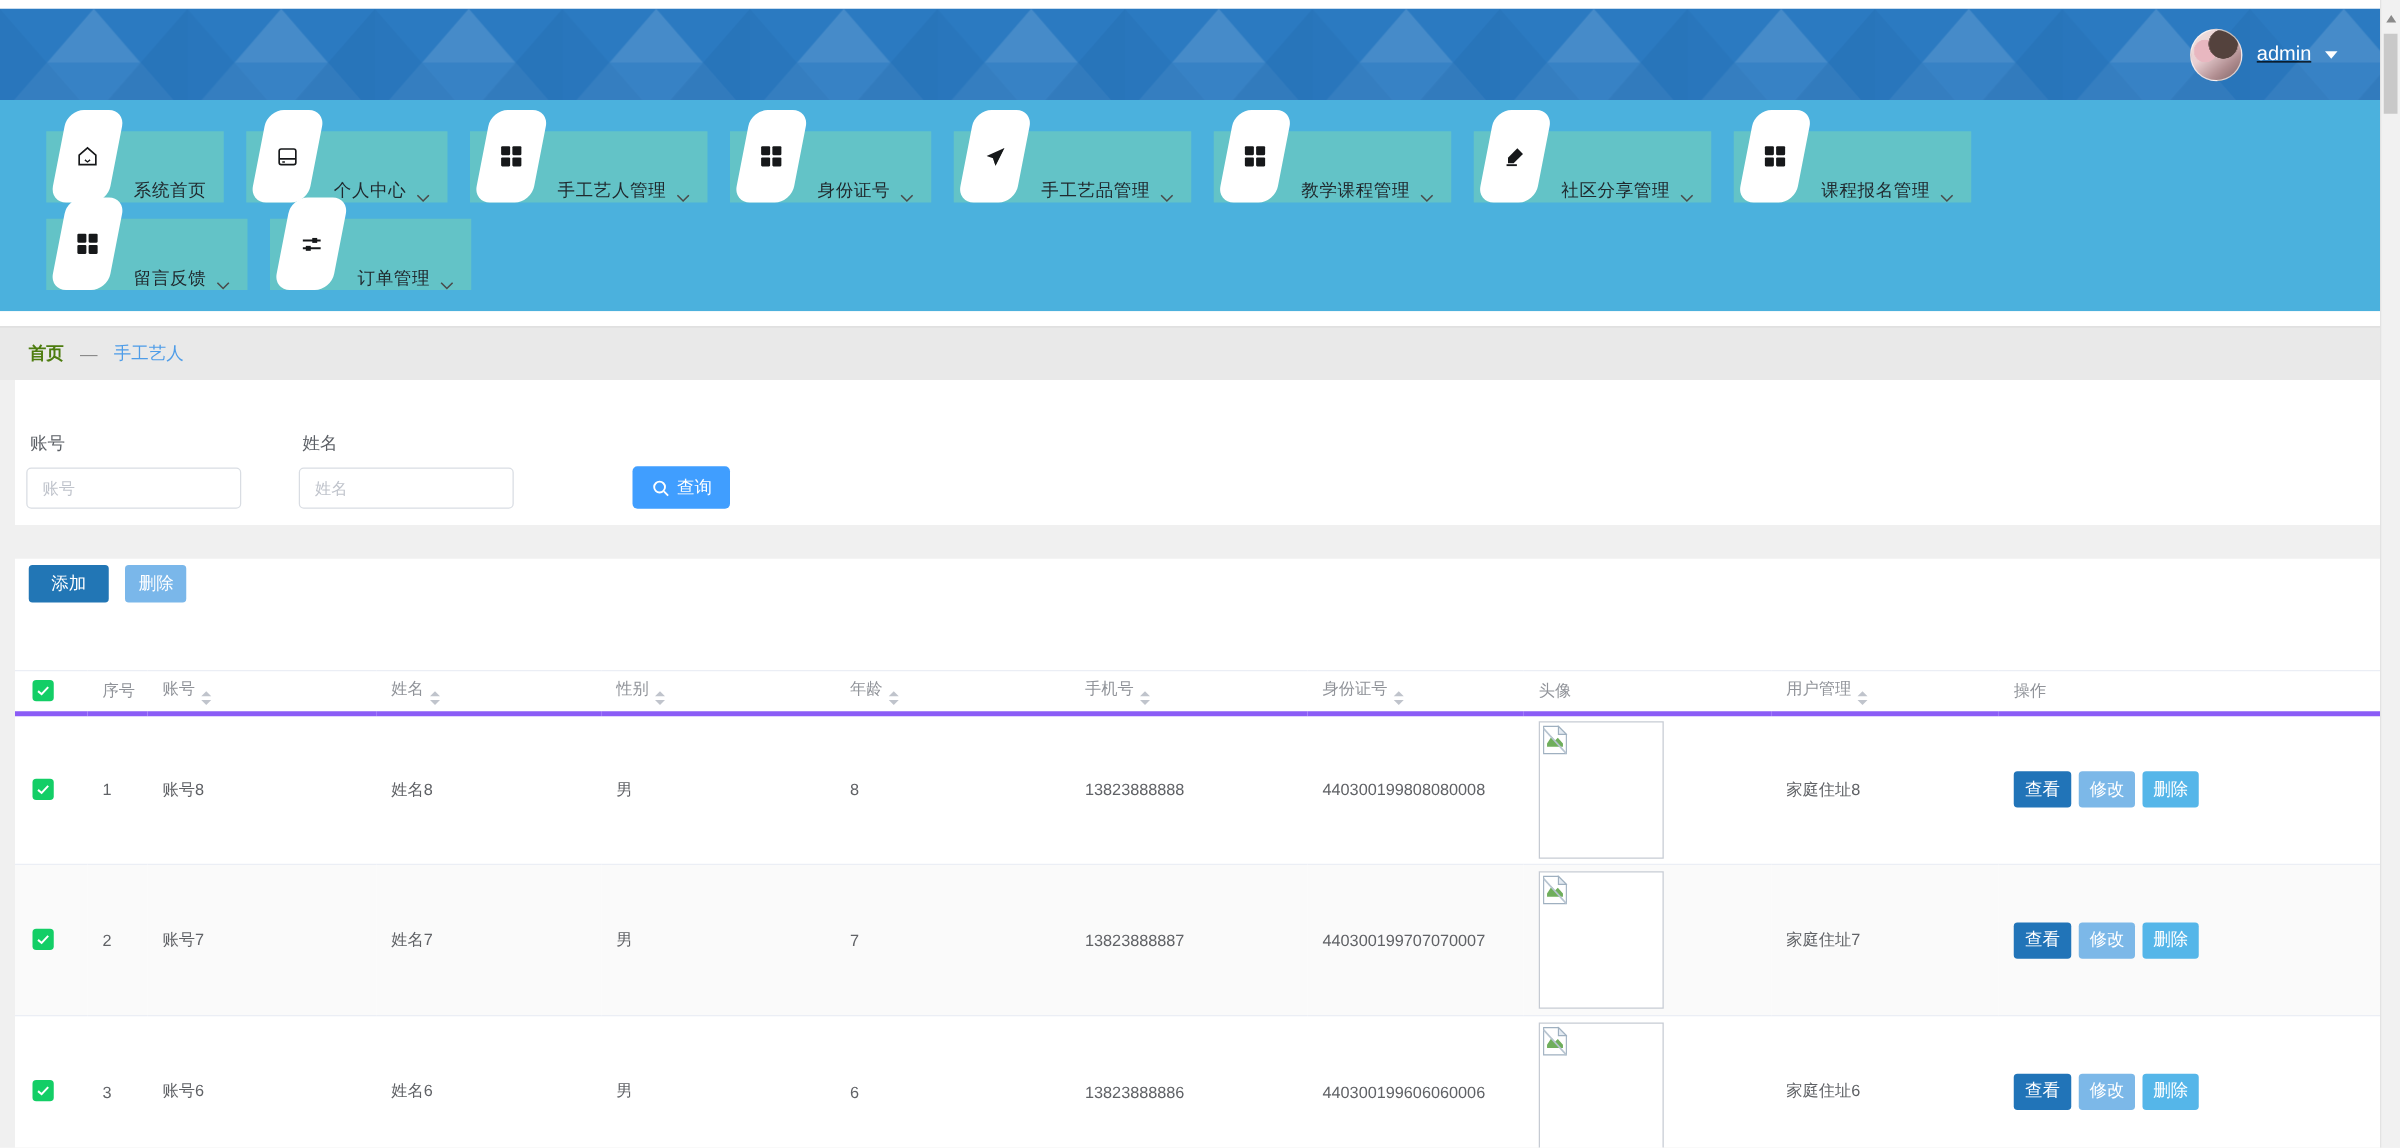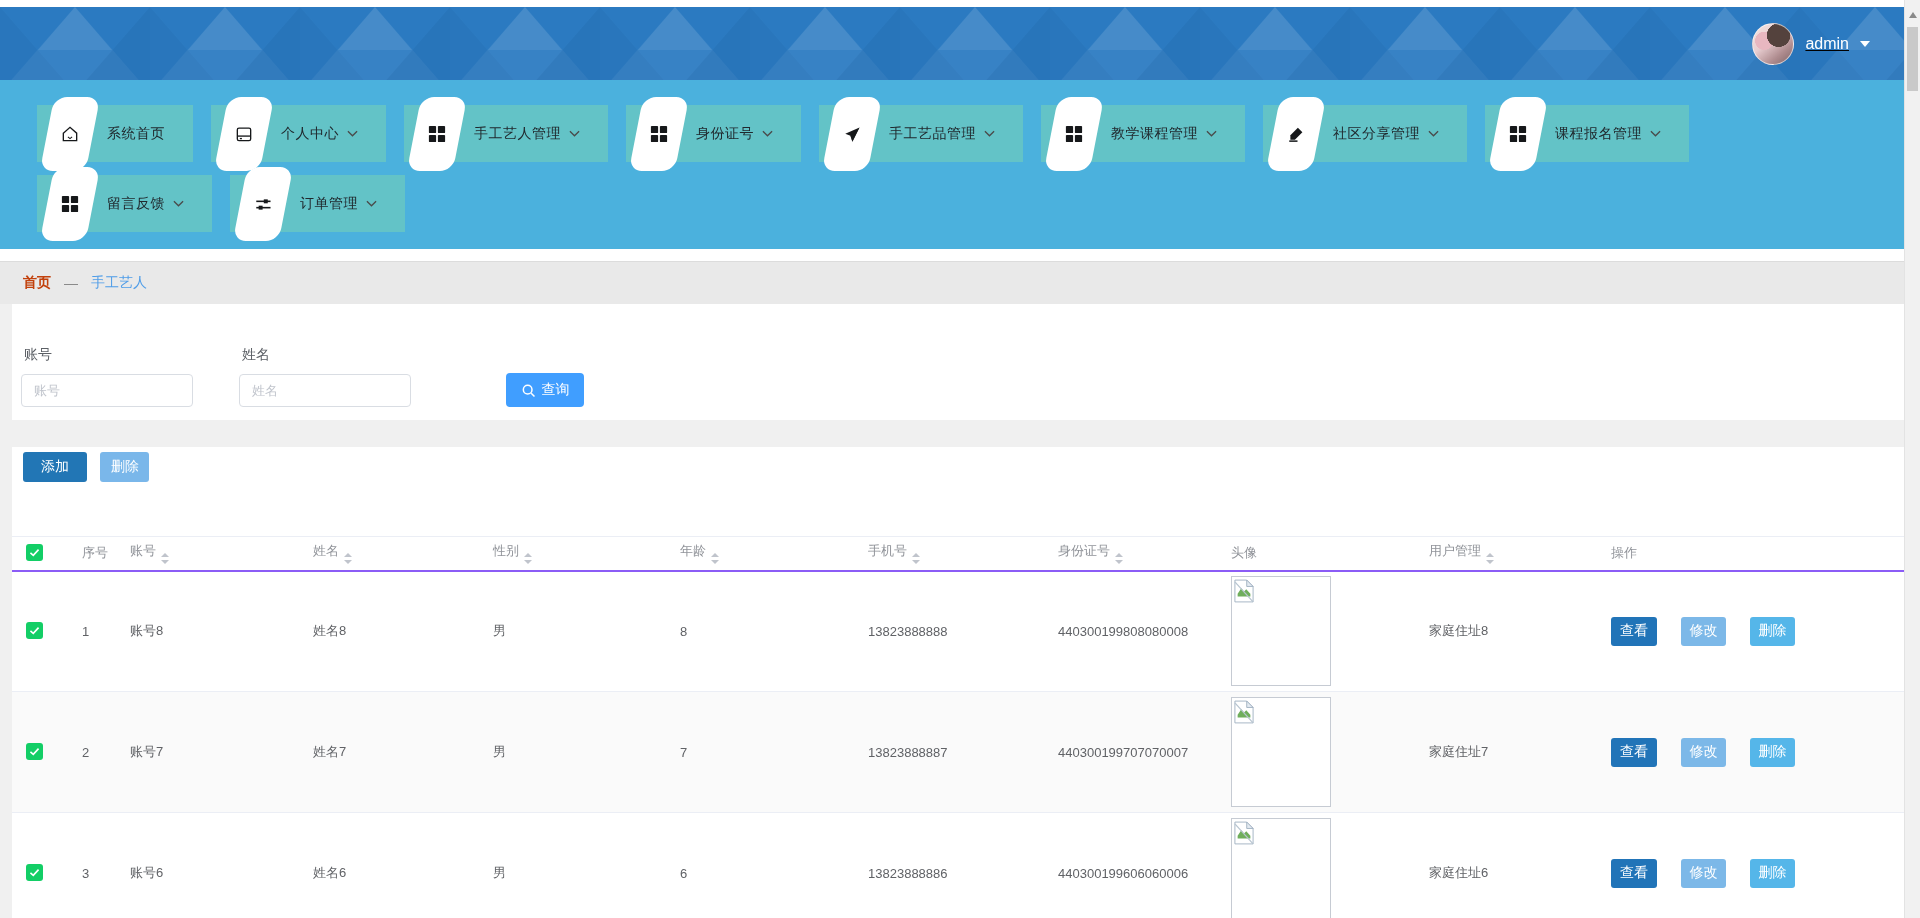--- a/index.html
+++ b/index.html
@@ -23,34 +23,34 @@
       radial-gradient(circle at 28% 42%, #e8b7c0 0 24%, rgba(0,0,0,0) 25%),
       linear-gradient(140deg,#f3e3df 0%,#e9cfd2 40%,#b08d90 72%,#7d6364 100%); }
   .user-name { color:#ffffff; font-size:16px; }
   .user-caret { width:0; height:0; border-left:5px solid transparent; border-right:5px solid transparent;
     border-top:6px solid #ffffff; }
 
   
   .nav { background:#4bb1dd; padding:25px 0 17px 37px; }
   .nav-row { display:flex; align-items:center; }
   .nav-row + .nav-row { margin-top:13px; }
-  .nav-item { height:57px; background:#63c3c7; display:flex; align-items:center;
-    padding-right:28px; margin-right:18px; cursor:pointer; }
+  .nav-item { height:57px; background:#63c3c7; display:flex; align-items:flex-end;
+    padding-right:14px; margin-right:18px; cursor:pointer; }
   .chip { width:46px; height:74px; background:#ffffff; border-radius:13px;
     transform:skewX(-11deg); margin:0 14px 0 10px; flex:0 0 auto;
     display:flex; align-items:center; justify-content:center; }
   .chip > svg, .chip > span { transform:skewX(11deg); }
   .nav-label { font-size:14px; color:#20292e; letter-spacing:0.5px; white-space:nowrap; }
   .nav-caret { margin-left:8px; display:flex; align-items:center; }
 
   
   .nav-gap { height:12px; background:#ffffff; }
   .breadcrumb-bar { height:43px; background:#e9e9e9; border-top:1px solid #dcdcdc;
     display:flex; align-items:center; padding-left:23px; font-size:14px; }
-  .crumb-home { color:#c2410c; font-weight:bold; }
+  .crumb-home { color:#4d7c0f; font-weight:bold; }
   .crumb-sep { color:#8a8a8a; margin:0 13px; }
   .crumb-current { color:#4f9de8; cursor:pointer; }
 
   
   .search-card { margin-left:12px; width:1892px; background:#ffffff;
     padding:42px 0 13px 9px; }
   .search-row { display:flex; align-items:flex-end; }
   .field-group { display:flex; flex-direction:column; margin-right:46px; }
   .field-label { font-size:14px; color:#5c6066; margin-bottom:10px; padding-left:3px; }
   .text-input { width:172px; height:33px; border:1px solid #d9dde3; border-radius:4px;
@@ -68,41 +68,41 @@
     min-height:470px; }
   .toolbar { padding-left:11px; }
   .btn { border:none; border-radius:3px; color:#ffffff; font-size:14px; cursor:pointer;
     display:inline-flex; align-items:center; justify-content:center; }
   .btn-add { width:64px; height:30px; background:#2276b5; }
   .btn-del { width:49px; height:30px; background:#7ab7ea; margin-left:9px; }
 
   table { border-collapse:collapse; table-layout:fixed; width:1892px; margin-top:54px;
     border-top:1px solid #ebeef5; }
   th { height:34px; text-align:left; font-weight:normal; font-size:13px; color:#909399;
-    padding-left:12px; border-bottom:2px solid #8b5cf6; white-space:nowrap; }
+    padding-left:12px; border-bottom:4px solid #8b5cf6; white-space:nowrap; }
   td { height:121px; font-size:13px; color:#606266; padding-left:12px;
     border-bottom:1px solid #ebeef5; vertical-align:middle; }
   tr.striped td { background:#fafafa; }
   .c-check { width:58px; } .c-idx { width:48px; } .c-acc { width:183px; } .c-name { width:180px; }
   .c-gender { width:187px; } .c-age { width:188px; } .c-phone { width:190px; } .c-id { width:173px; }
   .c-avatar { width:198px; } .c-addr { width:182px; } .c-act { width:305px; }
   th.check-cell, td.check-cell { padding-left:14px; }
 
   .checkbox { width:17px; height:17px; background:#13ce66; border-radius:3px;
     display:inline-flex; align-items:center; justify-content:center; cursor:pointer; }
   .sort { display:inline-flex; flex-direction:column; margin-left:5px; vertical-align:-2px; cursor:pointer; }
   .sort i { display:block; width:0; height:0; border:4px solid transparent; }
   .sort .up { border-bottom-color:#c0c4cc; border-top:none; margin-bottom:3px; }
   .sort .down { border-top-color:#c0c4cc; border-bottom:none; }
 
   .avatar-box { width:100px; height:110px; background:#ffffff; border:1px solid #c6cbd3;
     position:relative; }
   .broken-img { position:absolute; top:2px; left:2px; }
 
-  .row-actions { display:flex; gap:24px; }
+  .row-actions { display:flex; gap:6px; }
   .btn-view { width:46px; height:29px; background:#2174b8; }
   .btn-edit { width:45px; height:29px; background:#7cb8e8; }
   .btn-rowdel { width:45px; height:29px; background:#55b6e9; }
 
   
   .scrollbar { position:absolute; left:1904px; top:0; width:16px; height:918px;
     background:#f1f1f1; border-left:1px solid #e3e3e3; }
   .scroll-arrow { position:absolute; top:12px; left:50%; transform:translateX(-50%);
     width:0; height:0; border-left:4px solid transparent; border-right:4px solid transparent;
     border-bottom:6px solid #8a8a8a; cursor:pointer; }

